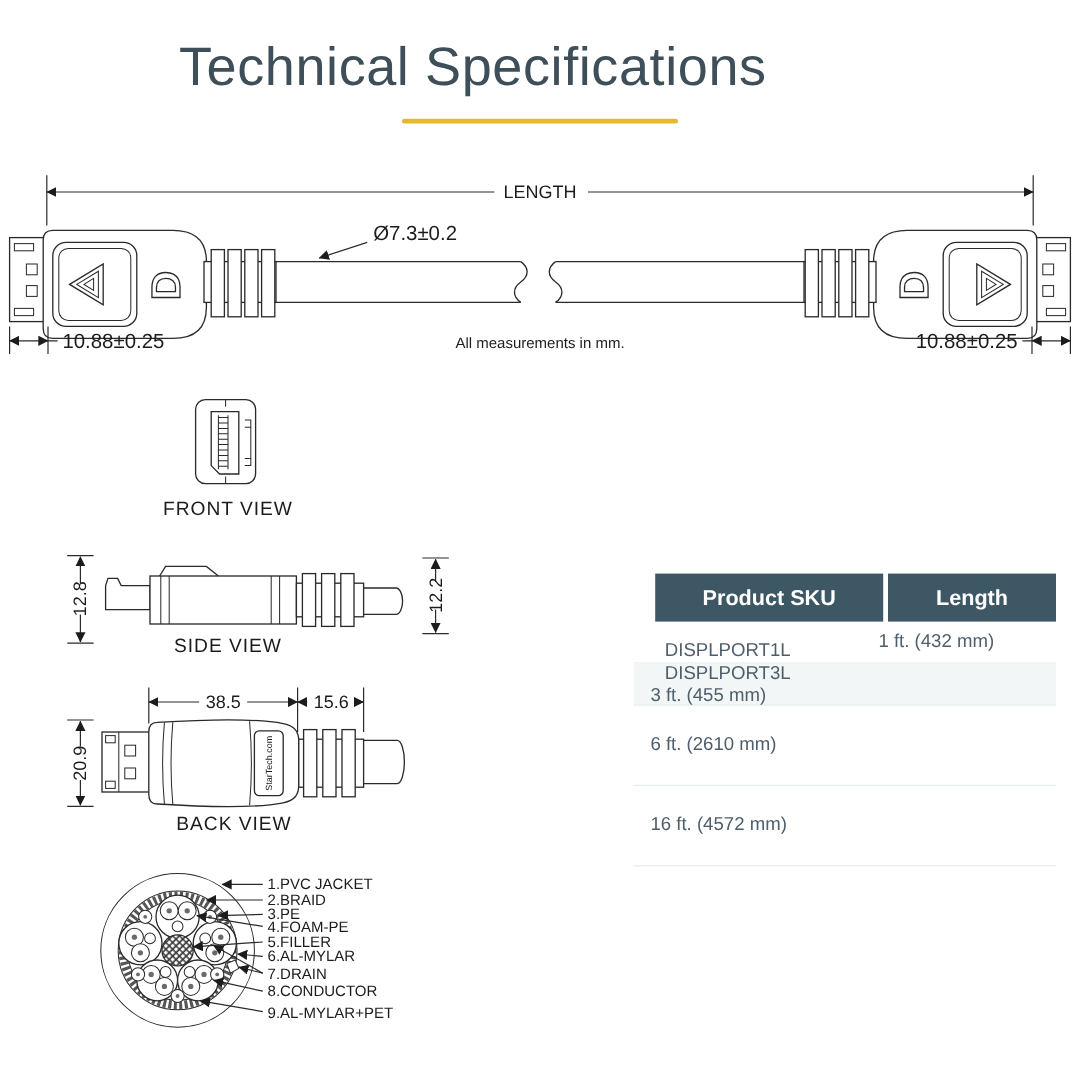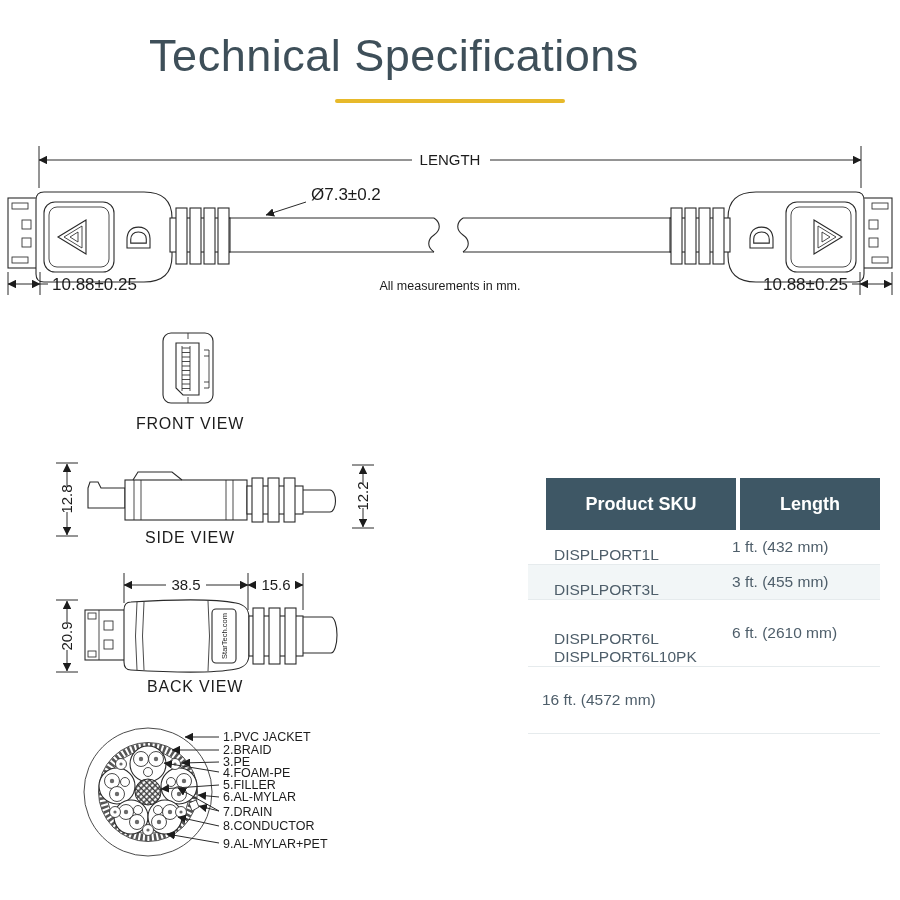--- a/index.html
+++ b/index.html
@@ -24,28 +24,28 @@
   .thin{stroke-width:0.85;}
   .dim{fill:none;stroke:var(--line-color,#2a2a2a);stroke-width:1;}
   .dtxt{fill:#1c1c1c;font-family:"Liberation Sans",sans-serif;}
   .t15{font-size:15px;} .t16{font-size:16px;letter-spacing:0.8px;}
   .t17{font-size:17px;} .t13{font-size:12.5px;} .t12{font-size:12.5px;}
   .dmono{font-size:34px;font-weight:bold;fill:#ffffff;stroke:#2a2a2a;stroke-width:1.1;}
   .brandtxt{font-size:7.5px;fill:#1c1c1c;}
   .dot{fill:#6a6a6a;stroke:none;}
   
   .sku-table{position:absolute;left:528px;top:478px;width:352px;color:var(--body-text,#4e5e6a);}
-  .thead{display:flex;gap:4px;height:52px;padding-left:18px;}
+  .thead{display:flex;gap:4px;height:40px;padding-left:18px;}
   .th{background:var(--header-bg,#3e5765);color:#ffffff;font-weight:bold;font-size:18px;
       display:flex;align-items:center;justify-content:center;}
   .th.c1{width:190px;} .th.c2{flex:1;}
   .tgroup{display:flex;border-bottom:1px solid #e6ebed;font-size:15.5px;}
   .tgroup.single{height:34px;}
   .tgroup.double{height:66px;}
-  .tgroup.alt{background:var(--row-alt-bg,#f2f6f7);}
+  .tgroup.alt{background:var(--row-alt-bg,#f2f6f7);flex-direction:column;}
   .sku-col{width:190px;box-sizing:border-box;padding-left:26px;display:flex;
            flex-direction:column;justify-content:flex-end;}
   .len-col{flex:1;display:flex;align-items:center;padding-left:14px;}
 </style>
 </head>
 <body>
 
 <div class="title">Technical Specifications</div>
 <div class="accent-rule"></div>
 
@@ -292,22 +292,18 @@
       </div>
     <div class="len-col">1 ft. (432 mm)</div>
   </div>
   <div class="tgroup single alt">
     <div class="sku-col">
         <div>DISPLPORT3L</div>
       </div>
     <div class="len-col">3 ft. (455 mm)</div>
   </div>
   <div class="tgroup double">
-    <div class="sku-col">
-      <div>DISPLPORT6L</div>
-      <div>DISPLPORT6L10PK</div>
-    </div>
     <div class="len-col">6 ft. (2610 mm)</div>
   </div>
   <div class="tgroup double">
     <div class="len-col">16 ft. (4572 mm)</div>
   </div>
 </div>
 
 </body></html>

